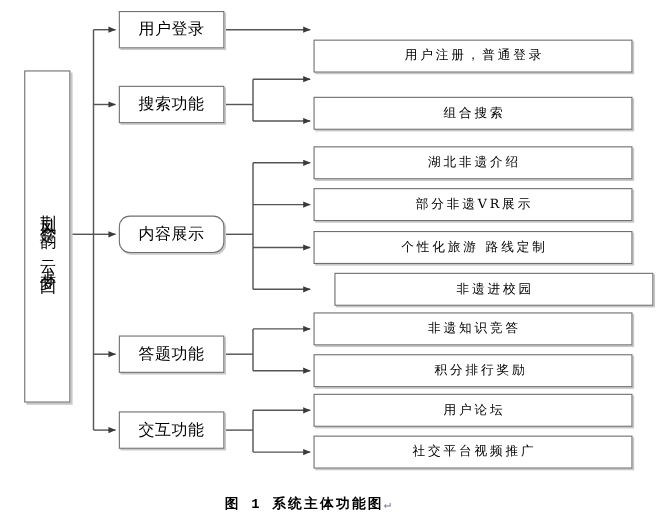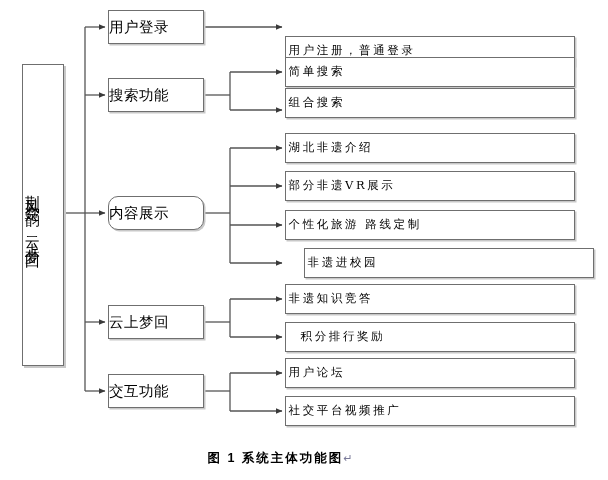--- a/index.html
+++ b/index.html
@@ -31,20 +31,21 @@
     pointer-events: none;
   }
   .node {
     position: absolute;
     box-sizing: border-box;
     border: 1px solid #6f6f6f;
     background: #ffffff;
     box-shadow: 1.5px 1.5px 0 0 #c8c8c8;
     display: flex;
     align-items: center;
+    justify-content: center;
     overflow: hidden;
   }
   .node-label {
     display: block;
     text-align: center;
     white-space: pre;
     line-height: 1.15;
   }
   
   .node-root {
@@ -87,21 +88,21 @@
   
   #figure-caption {
     position: absolute;
     left: 0;
     top: 450px;
     width: 560px;
     text-align: center;
     font-size: 12.5px;
     font-weight: bold;
     letter-spacing: 2px;
-    font-family: Liberation Sans, sans-serif;
+    font-family: Liberation Mono, monospace;
   }
   #figure-caption .pilcrow {
     font-weight: normal;
     color: #7a7a99;
     letter-spacing: 0;
     font-size: 11px;
   }
 </style>
 </head>
 <body>
@@ -158,33 +159,30 @@
   <div class="node node-mid" style="top:10px;">
     <span class="node-label">用户登录</span>
   </div>
   <div class="node node-mid" style="top:78px;">
     <span class="node-label">搜索功能</span>
   </div>
   <div class="node node-mid" style="top:196px;border-radius:10px;">
     <span class="node-label">内容展示</span>
   </div>
   <div class="node node-mid" style="top:305px;">
-    <span class="node-label">云上梦回</span>
+    <span class="node-label">答题功能</span>
   </div>
   <div class="node node-mid" style="top:374px;">
     <span class="node-label">交互功能</span>
   </div>
 
   <div class="node node-leaf" style="top:12px;margin-top:24px;">
     <span class="node-label">用户注册，普通登录</span>
   </div>
 
-  <div class="node node-leaf" style="top:57px;">
-    <span class="node-label">简单搜索</span>
-  </div>
   <div class="node node-leaf" style="top:88px;">
     <span class="node-label">组合搜索</span>
   </div>
 
   <div class="node node-leaf" style="top:133px;">
     <span class="node-label">湖北非遗介绍</span>
   </div>
   <div class="node node-leaf" style="top:210px;">
     <span class="node-label">个性化旅游 路线定制</span>
   </div>

